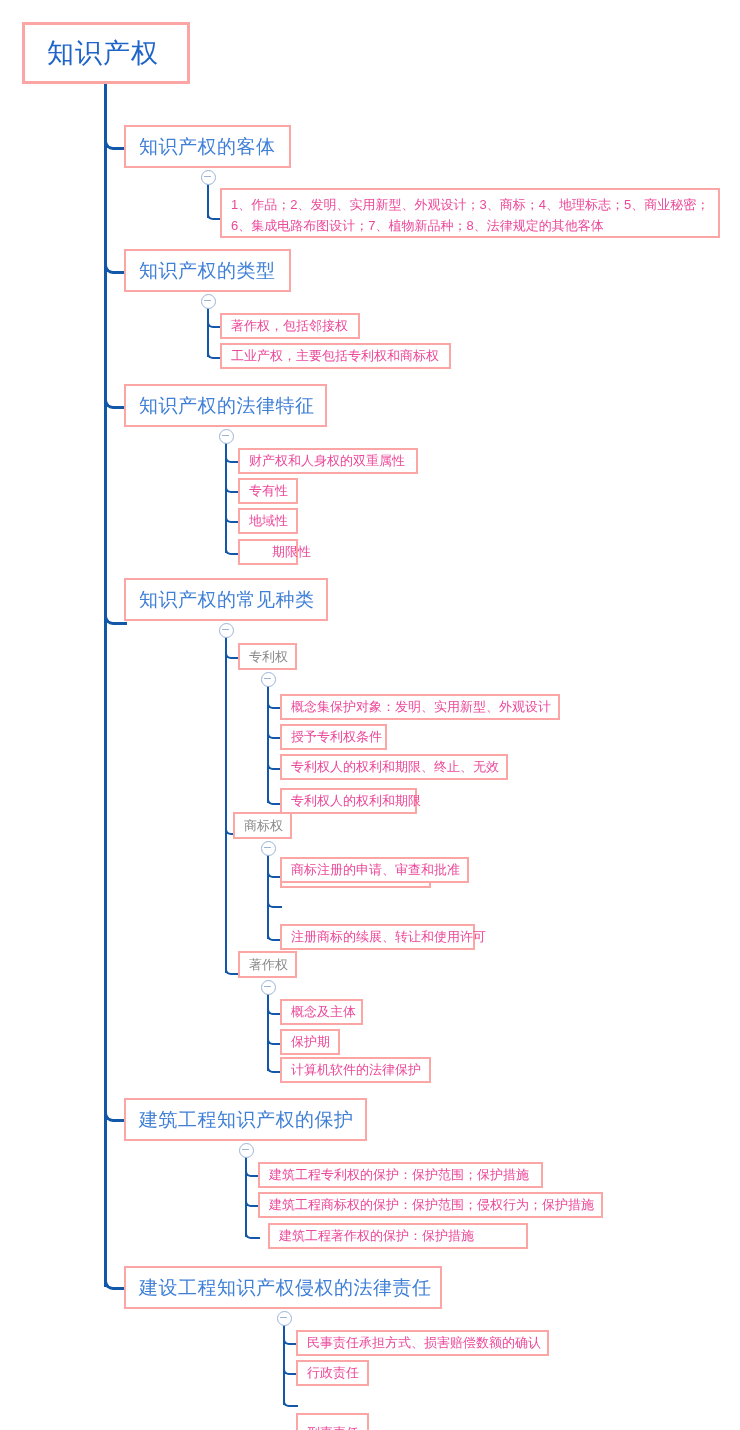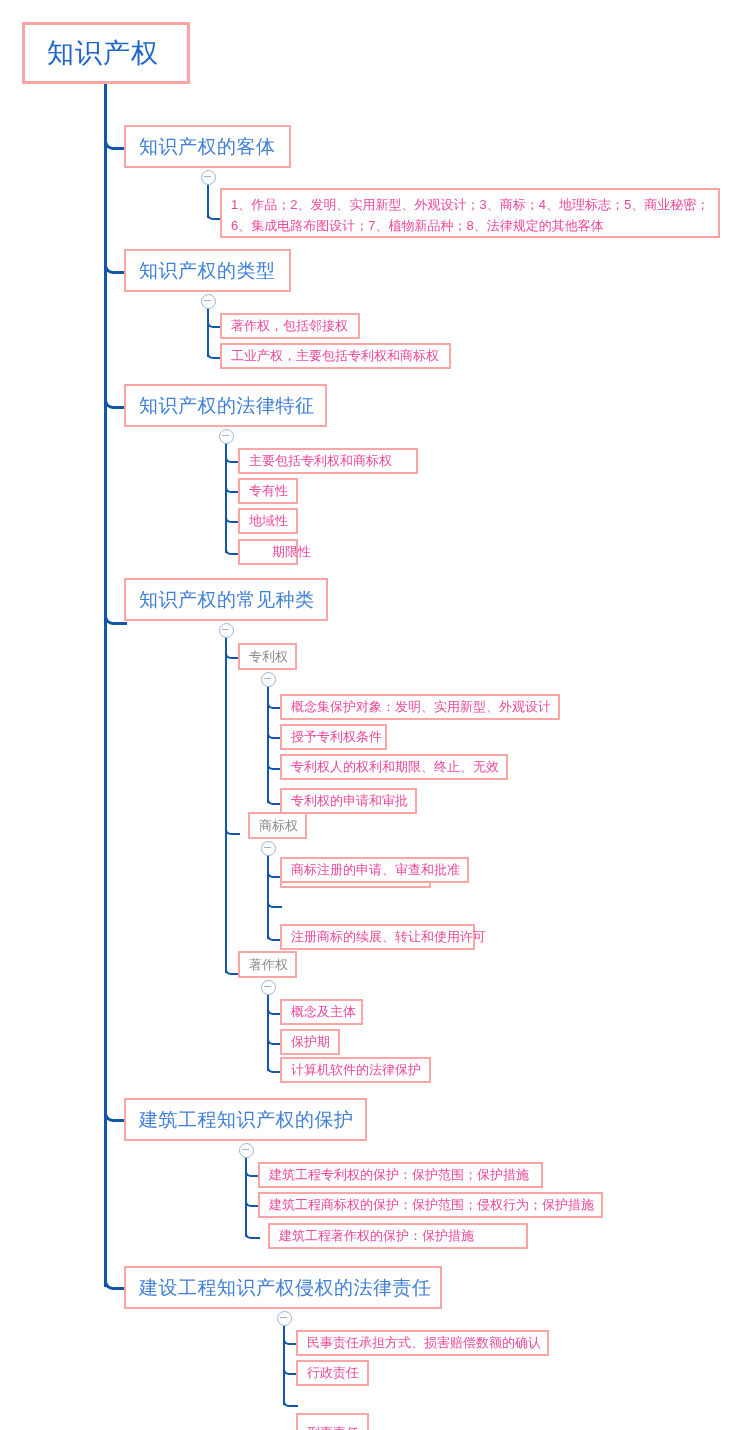--- a/index.html
+++ b/index.html
@@ -128,21 +128,21 @@
   </div>
 
   <div class="elbow" style="left:104px;top:395px;width:20px;height:11px;"></div>
   <div class="node lvl2" style="left:124px;top:384px;width:203px;height:43px;">
     <span>知识产权的法律特征</span>
   </div>
   <div class="toggle" style="left:219px;top:429px;"></div>
   <div class="vline thin" style="left:225px;top:442px;height:111px;"></div>
   <div class="elbow thin" style="left:225px;top:451px;width:13px;height:10px;"></div>
   <div class="node lvl3" style="left:238px;top:448px;width:180px;height:26px;">
-    <span>主要包括专利权和商标权</span>
+    <span>财产权和人身权的双重属性</span>
   </div>
   <div class="elbow thin" style="left:225px;top:481px;width:13px;height:10px;"></div>
   <div class="node lvl3" style="left:238px;top:478px;width:60px;height:26px;">
     <span>专有性</span>
   </div>
   <div class="elbow thin" style="left:225px;top:511px;width:13px;height:10px;"></div>
   <div class="node lvl3" style="left:238px;top:508px;width:60px;height:26px;">
     <span>地域性</span>
   </div>
   <div class="elbow thin" style="left:225px;top:542px;width:13px;height:11px;"></div>
@@ -171,25 +171,25 @@
   <div class="elbow thin" style="left:267px;top:727px;width:13px;height:10px;"></div>
   <div class="node lvl3" style="left:280px;top:724px;width:107px;height:26px;">
     <span>授予专利权条件</span>
   </div>
   <div class="elbow thin" style="left:267px;top:758px;width:13px;height:10px;"></div>
   <div class="node lvl3" style="left:280px;top:754px;width:228px;height:26px;">
     <span>专利权人的权利和期限、终止、无效</span>
   </div>
   <div class="elbow thin" style="left:267px;top:792px;width:13px;height:11px;"></div>
   <div class="node lvl3" style="left:280px;top:788px;width:137px;height:26px;">
-    <span>专利权的申请和审批</span>
+    <span>专利权人的权利和期限</span>
   </div>
 
   <div class="elbow thin" style="left:225px;top:823px;width:13px;height:10px;"></div>
-  <div class="node lvl4" style="left:248px;top:812px;width:59px;height:27px;">
+  <div class="node lvl4" style="left:233px;top:812px;width:59px;height:27px;">
     <span>商标权</span>
   </div>
   <div class="toggle" style="left:261px;top:841px;"></div>
   <div class="vline thin" style="left:267px;top:854px;height:85px;"></div>
   <div class="elbow thin" style="left:267px;top:866px;width:13px;height:10px;"></div>
   <div class="node lvl3" style="left:280px;top:862px;width:151px;height:26px;">
     <span>概念、内容及保护对象</span>
   </div>
   <div class="elbow thin" style="left:267px;top:896px;width:13px;height:10px;"></div>
   <div class="node lvl3" style="left:280px;top:857px;width:189px;height:26px;">

